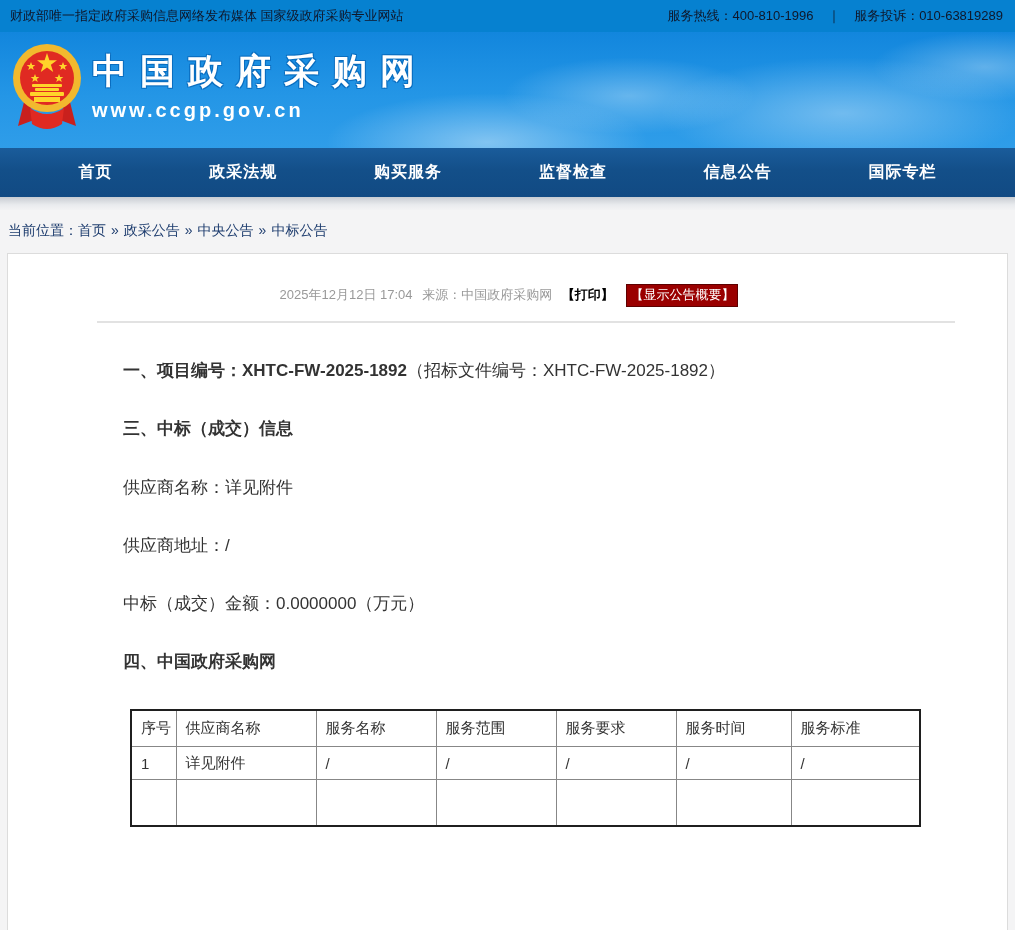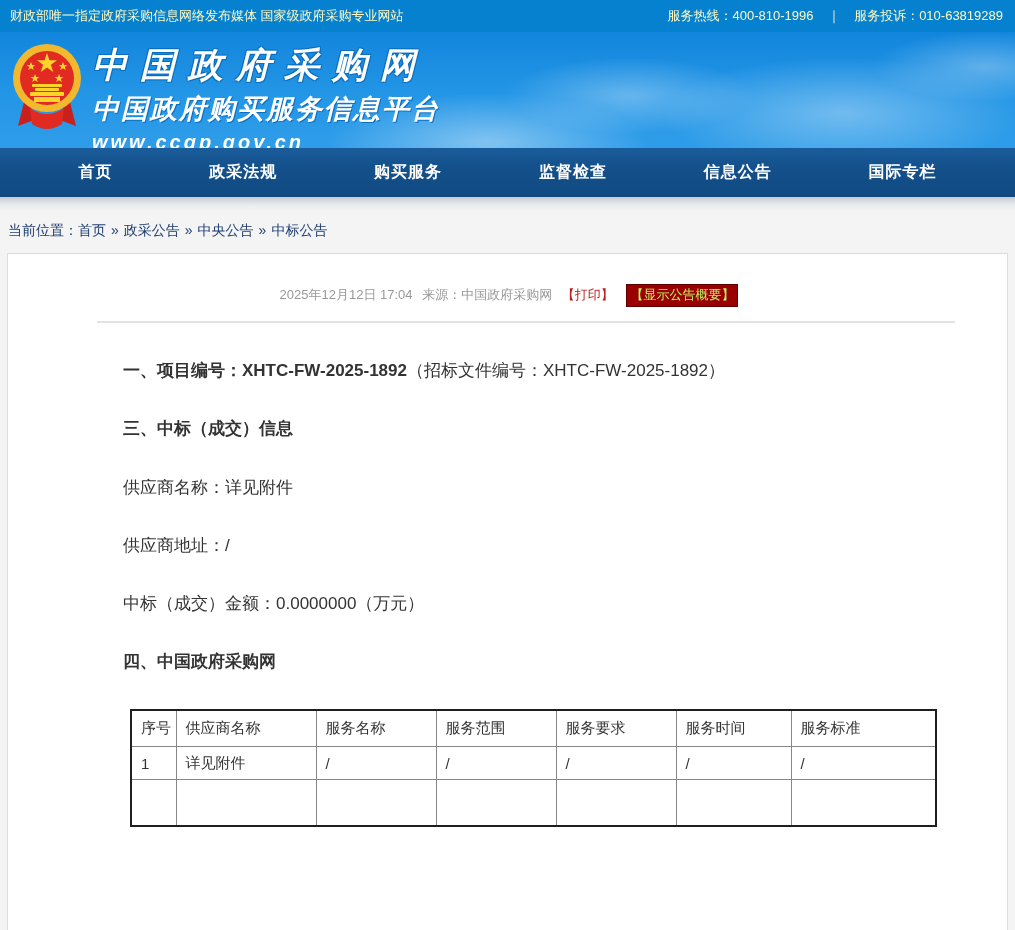--- a/index.html
+++ b/index.html
@@ -8,21 +8,21 @@
     font-family: "Liberation Sans", sans-serif;
     background: #f4f4f5;
     overflow: hidden;
     position: relative;
   }
 
   
   .topbar {
     height: 32px;
     background: #0681d0;
-    color: #fef9c3;
+    color: #0f172a;
     font-size: 13px;
     display: flex;
     justify-content: space-between;
     align-items: center;
     padding: 0 12px 0 10px;
   }
   .topbar-right { display: flex; gap: 14px; align-items: center; }
 
   
   .header {
@@ -37,23 +37,22 @@
     overflow: hidden;
   }
   .logo-emblem {
     position: absolute;
     left: 10px;
     top: 8px;
   }
   .site-title-block {
     position: absolute;
     left: 92px;
-    top: 10px;
+    top: 16px;
     color: #fff;
-    font-style: italic;
   }
   .site-name {
     font-size: 35px;
     font-weight: bold;
     letter-spacing: 13px;
     white-space: nowrap;
     text-shadow: 1px 1px 0 #0a6ec0, -1px -1px 0 #0a6ec0, 1px -1px 0 #0a6ec0, -1px 1px 0 #0a6ec0;
   }
   .site-subtitle {
     font-size: 27px;
@@ -117,27 +116,27 @@
     color: #333333;
     letter-spacing: 1px;
   }
   .article-meta {
     margin-top: 30px;
     text-align: center;
     font-size: 13px;
     color: #999999;
   }
   .article-meta .meta-piece { margin: 0 3px; }
-  .print-link { color: #b91c1c; cursor: pointer; text-decoration: none; }
+  .print-link { color: #000000; cursor: pointer; text-decoration: none; font-weight: bold; }
   .summary-badge {
     display: inline-block;
     margin-left: 6px;
     background: #9a0000;
     border: 1px solid #5e0000;
-    color: #bef264;
+    color: #ffffff;
     font-size: 13px;
     padding: 1px 3px 2px 3px;
     cursor: pointer;
   }
   .meta-rule {
     border: none;
     border-top: 2px solid #e2e2e2;
     margin: 14px 52px 0 89px;
   }
 
@@ -167,21 +166,21 @@
   }
   .lot-table thead th { height: 37px; margin-top: 12px; }
   .lot-table tbody tr.data-row td { height: 33px; }
   .lot-table tbody tr.empty-row td { height: 46px; }
   .col-seq { width: 45px; }
   .col-supplier { width: 140px; }
   .col-name { width: 120px; }
   .col-scope { width: 120px; }
   .col-req { width: 120px; }
   .col-time { width: 115px; }
-  .col-std { width: 145px; }
+  .col-std { width: 129px; }
 </style>
 </head>
 <body>
 
 <div class="topbar">
   <span>财政部唯一指定政府采购信息网络发布媒体 国家级政府采购专业网站</span>
   <span class="topbar-right">
     <span>服务热线：400-810-1996</span>
     <span>｜</span>
     <span>服务投诉：010-63819289</span>
@@ -208,21 +207,20 @@
       <path d="M49 34 L50.2 37 L53.3 37 L50.8 39 L51.8 42 L49 40.2 L46.2 42 L47.2 39 L44.7 37 L47.8 37 Z" fill="#ffd42a"></path>
 
       <rect x="22" y="44" width="30" height="3" rx="1" fill="#ffd42a"></rect>
       <rect x="25" y="48" width="24" height="3" rx="1" fill="#ffd42a"></rect>
       <rect x="20" y="52" width="34" height="4" rx="1" fill="#ffd42a"></rect>
       <rect x="24" y="57" width="26" height="5" fill="#ffd42a"></rect>
     </svg>
   </span>
   <div class="site-title-block">
     <div class="site-name">中国政府采购网</div>
-    <div class="site-subtitle">中国政府购买服务信息平台</div>
     <div class="site-url">www.ccgp.gov.cn</div>
   </div>
 </div>
 
 <div class="nav">
   <span class="nav-item">首页</span>
   <span class="nav-item">政采法规</span>
   <span class="nav-item">购买服务</span>
   <span class="nav-item">监督检查</span>
   <span class="nav-item">信息公告</span>

